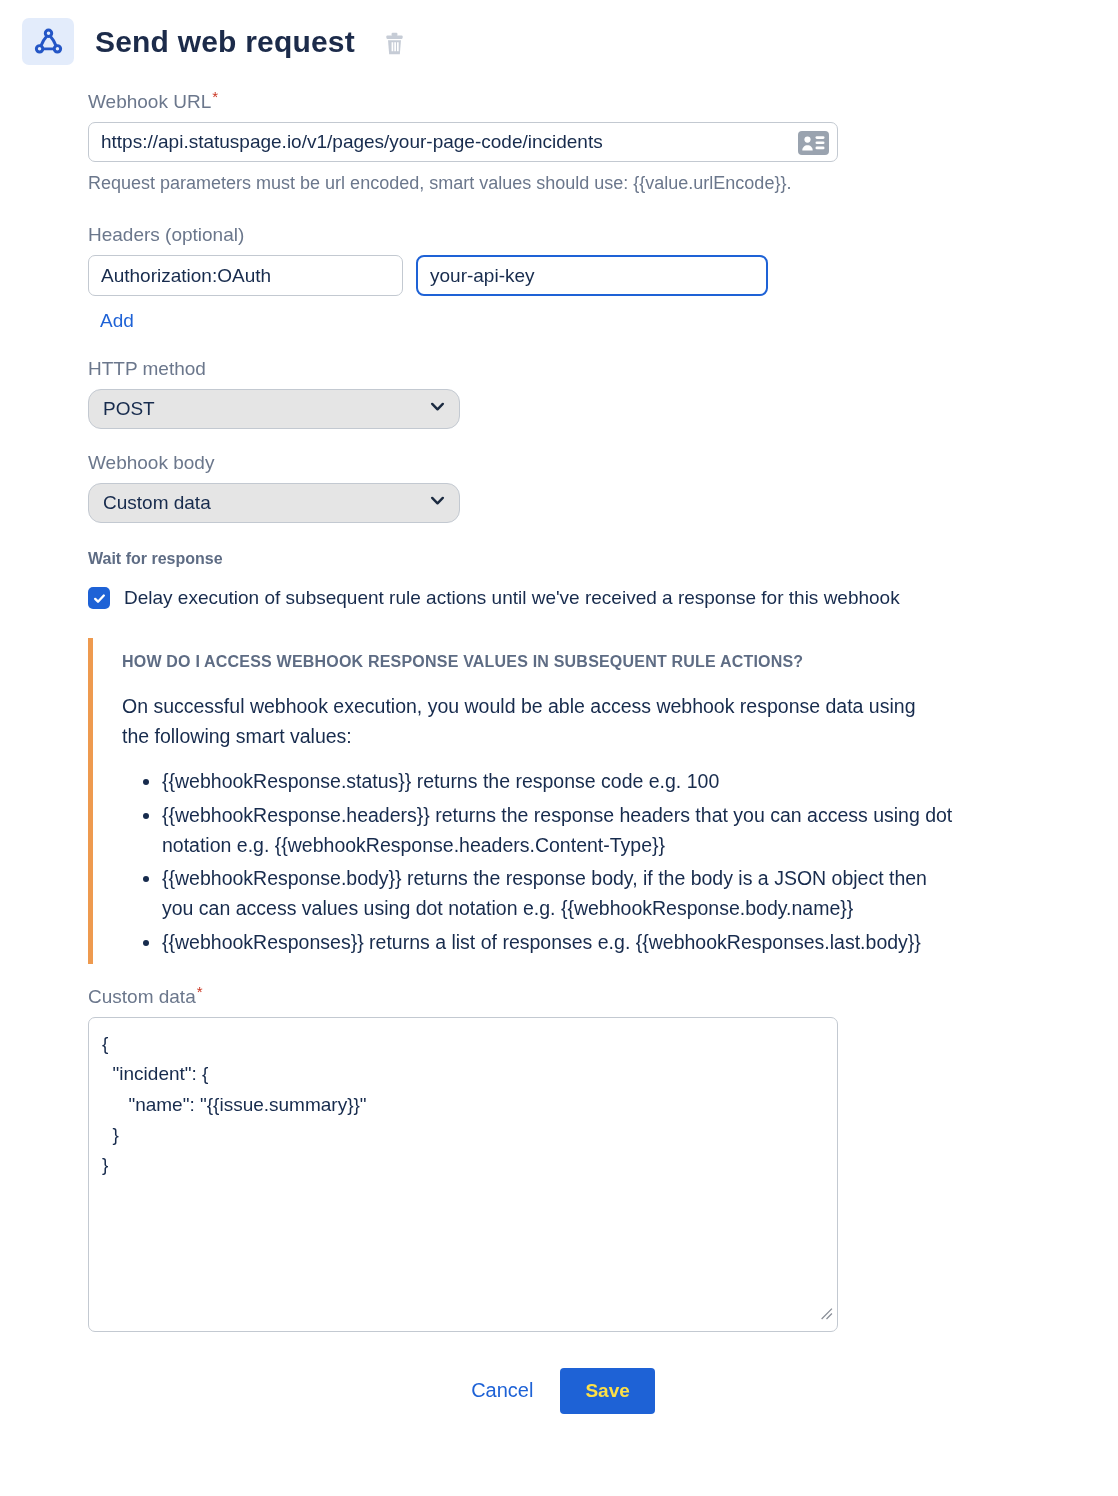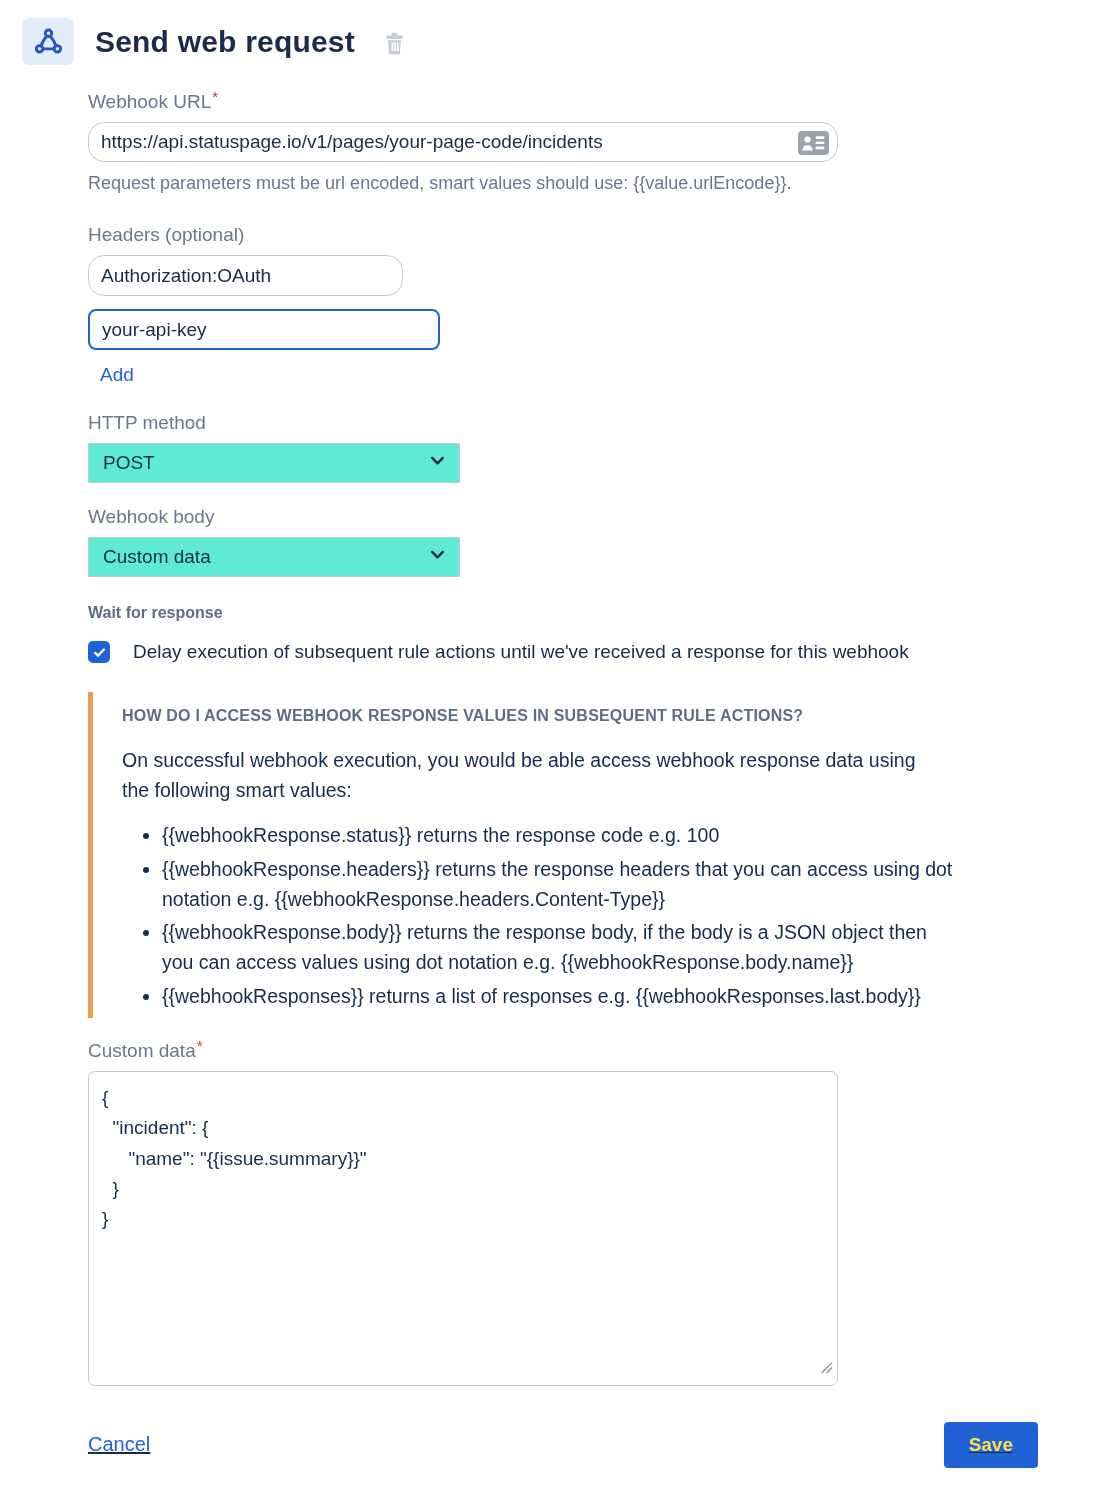--- a/index.html
+++ b/index.html
@@ -24,57 +24,57 @@
   .icon-box{width:52px;height:47px;border-radius:7px;background:var(--icon-bg);
     display:flex;align-items:center;justify-content:center;flex:none;}
   .page-title{font-size:30px;font-weight:700;color:#1C2B4A;letter-spacing:.2px;}
   .trash{margin-left:8px;margin-top:4px;display:inline-flex;cursor:pointer;}
   .content{padding:26px 80px 0 88px;}
   .intro{font-size:19px;margin:0 0 20px;}
   .field-label{font-size:19px;color:var(--label-text);margin:0 0 9px;}
   .req{color:var(--required-red);font-size:15px;position:relative;top:-6px;margin-left:1px;}
   .url-wrap{position:relative;width:750px;}
   .text-input{
-    width:100%;height:40px;border:1.5px solid var(--input-border);border-radius:16px;
+    width:100%;height:40px;border:1.5px solid var(--input-border);border-radius:7px;
     padding:0 12px;font-size:19px;color:var(--heading-text);
     font-family:"Liberation Sans", sans-serif;background:#fff;outline:none;
   }
   .card-icon{position:absolute;right:9px;top:9px;display:inline-flex;cursor:pointer;}
   .help-text{font-size:18px;color:var(--label-text);margin:11px 0 30px;}
-  .headers-row{display:flex;gap:13px;margin:0 0 9px;flex-direction:column;}
+  .headers-row{display:flex;gap:13px;margin:0 0 9px;}
   .key-input{width:315px;height:41px;}
   .value-input{width:352px;height:41px;border:2.5px solid var(--accent);border-radius:8px;caret-color:#172B4D;}
   .add-link{display:inline-block;color:var(--accent);font-size:19px;text-decoration:none;margin:5px 12px 26px;cursor:pointer;}
   .select{
-    width:372px;height:40px;border:1.5px solid var(--input-border);border-radius:1px;
+    width:372px;height:40px;border:1.5px solid var(--input-border);border-radius:13px;
     display:flex;align-items:center;justify-content:space-between;
-    padding:0 13px 0 14px;font-size:19px;cursor:pointer;background:#5eead4;
+    padding:0 13px 0 14px;font-size:19px;cursor:pointer;background:#e5e5e5;
   }
   .select-gap{margin-bottom:23px;}
   .select-gap2{margin-bottom:27px;}
   .wait-label{font-size:16px;font-weight:700;color:#5E6C84;margin:8px 0 15px;}
-  .checkbox-row{display:flex;gap:23px;margin:0 0 25px;}
+  .checkbox-row{display:flex;gap:14px;margin:0 0 25px;}
   .checkbox{
     width:22px;height:22px;border-radius:5px;background:var(--accent);flex:none;margin-top:4px;
     display:flex;align-items:center;justify-content:center;cursor:pointer;
   }
   .checkbox-label{font-size:19px;line-height:1.58;max-width:800px;}
   .info-panel{border-left:5px solid var(--panel-accent);padding:15px 0 4px 29px;margin:0 0 22px;}
   .info-heading{font-size:16px;font-weight:700;color:#5E6C84;letter-spacing:.2px;margin:0 0 20px;}
   .info-intro{font-size:19.5px;line-height:1.55;margin:0 0 15px;max-width:820px;}
   .info-list{margin:0;padding:0 0 0 40px;font-size:19.5px;line-height:1.55;}
   .info-list li{max-width:800px;margin-bottom:3px;}
   .textarea-wrap{position:relative;width:750px;margin:0 0 32px;}
   .custom-textarea{
     display:block;width:750px;height:315px;border:1.5px solid var(--input-border);border-radius:7px;
     padding:11px 13px;font-family:"Liberation Sans", sans-serif;font-size:19px;line-height:1.6;
     color:var(--heading-text);resize:none;outline:none;
   }
   .resize-handle{position:absolute;right:5px;bottom:8px;}
-  .footer{display:flex;justify-content:space-between;align-items:center;gap:27px;padding:4px 0 12px;text-decoration:underline;}
+  .footer{display:flex;justify-content:center;align-items:center;gap:27px;padding:4px 0 12px;}
   .cancel-link{color:var(--accent);font-size:20px;text-decoration:none;cursor:pointer;}
   .save-btn{
     background:var(--accent);color:#fde047;border:none;border-radius:4px;
     font-family:"Liberation Sans", sans-serif;font-size:19px;font-weight:600;
     padding:12px 25px;cursor:pointer;
   }
 </style>
 </head>
 <body>
 

